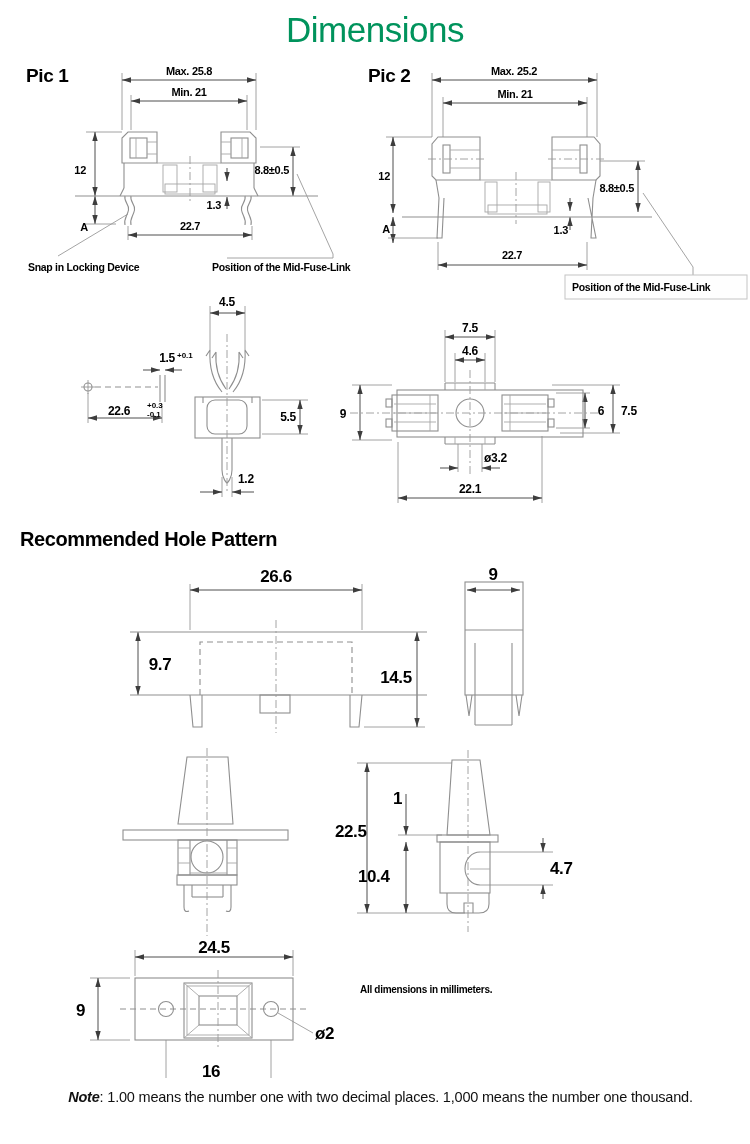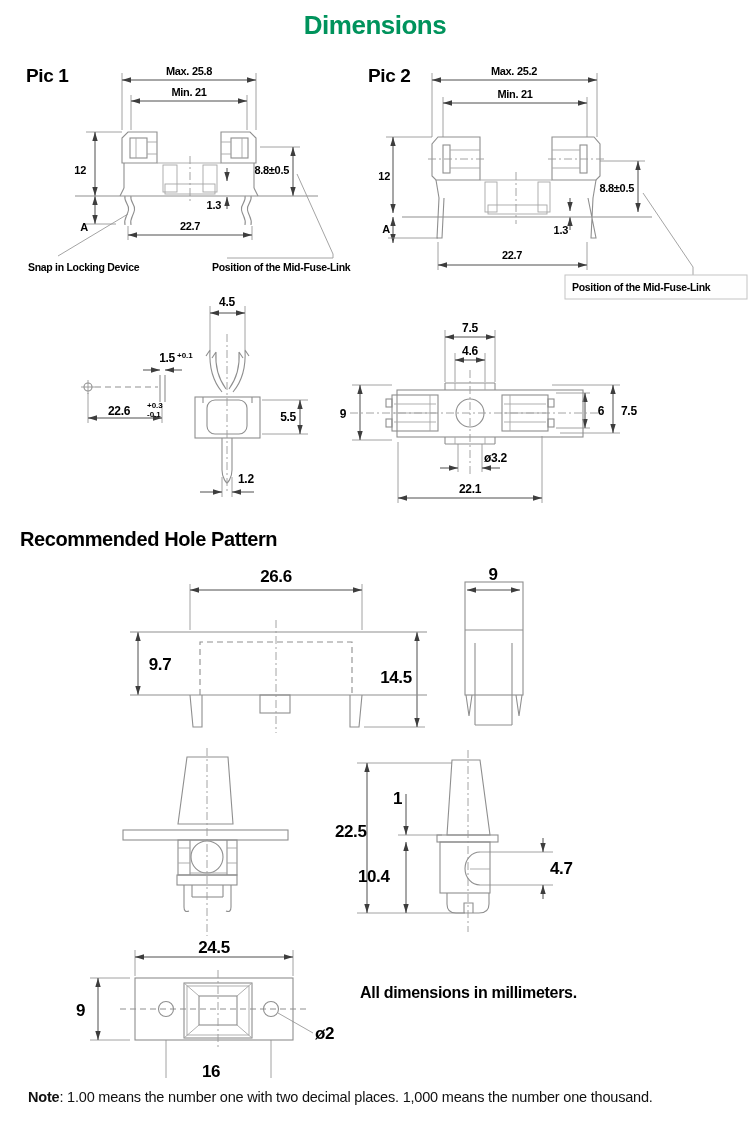--- a/index.html
+++ b/index.html
@@ -1,24 +1,24 @@
 <!DOCTYPE html>
 <html><head>
 <meta charset="utf-8">
 <style>
   html,body{margin:0;padding:0;background:#fff;}
   #page{position:relative;width:750px;height:1144px;background:#fff;overflow:hidden;
         font-family:"Liberation Sans",sans-serif;}
-  .abs{position:absolute;}
-  #title{left:0;top:10px;width:750px;text-align:center;font-size:26px;font-weight:bold;
+  .abs{position:absolute;text-align:center;}
+  #title{left:0;top:10px;width:750px;text-align:center;font-size:35px;font-weight:normal;
          letter-spacing:-0.5px;color:#00935C;}
   #hp-heading{left:20px;top:528px;font-size:20px;font-weight:bold;letter-spacing:-0.4px;color:#000;}
-  #units-note{left:360px;top:984px;font-size:16px;font-weight:bold;letter-spacing:-0.3px;color:#000;}
+  #units-note{left:360px;top:984px;font-size:10px;font-weight:bold;letter-spacing:-0.3px;color:#000;}
   #note{left:28px;top:1086px;width:705px;font-size:14.5px;color:#111;line-height:22px;letter-spacing:-0.2px;}
-  #note b{font-weight:bold;}
+  #note b{font-weight:bold;font-style:italic;}
   svg{position:absolute;overflow:visible;}
   
   .p  {stroke:#8f8f8f;fill:none;stroke-width:1.1;}   
   .pl {stroke:#a6a6a6;fill:none;stroke-width:0.9;}   
   .d  {stroke:#4f4f4f;fill:none;stroke-width:1;}     
   .e  {stroke:#8a8a8a;fill:none;stroke-width:0.8;}   
   .cl {stroke:#9a9a9a;fill:none;stroke-width:0.9;stroke-dasharray:8 3 2 3;} 
   .dsh{stroke:#8f8f8f;fill:none;stroke-width:1.1;stroke-dasharray:6 4;}     
   .ldr{stroke:#9a9a9a;fill:none;stroke-width:0.9;}   
   text{fill:#000;font-family:"Liberation Sans",sans-serif;font-weight:bold;}

